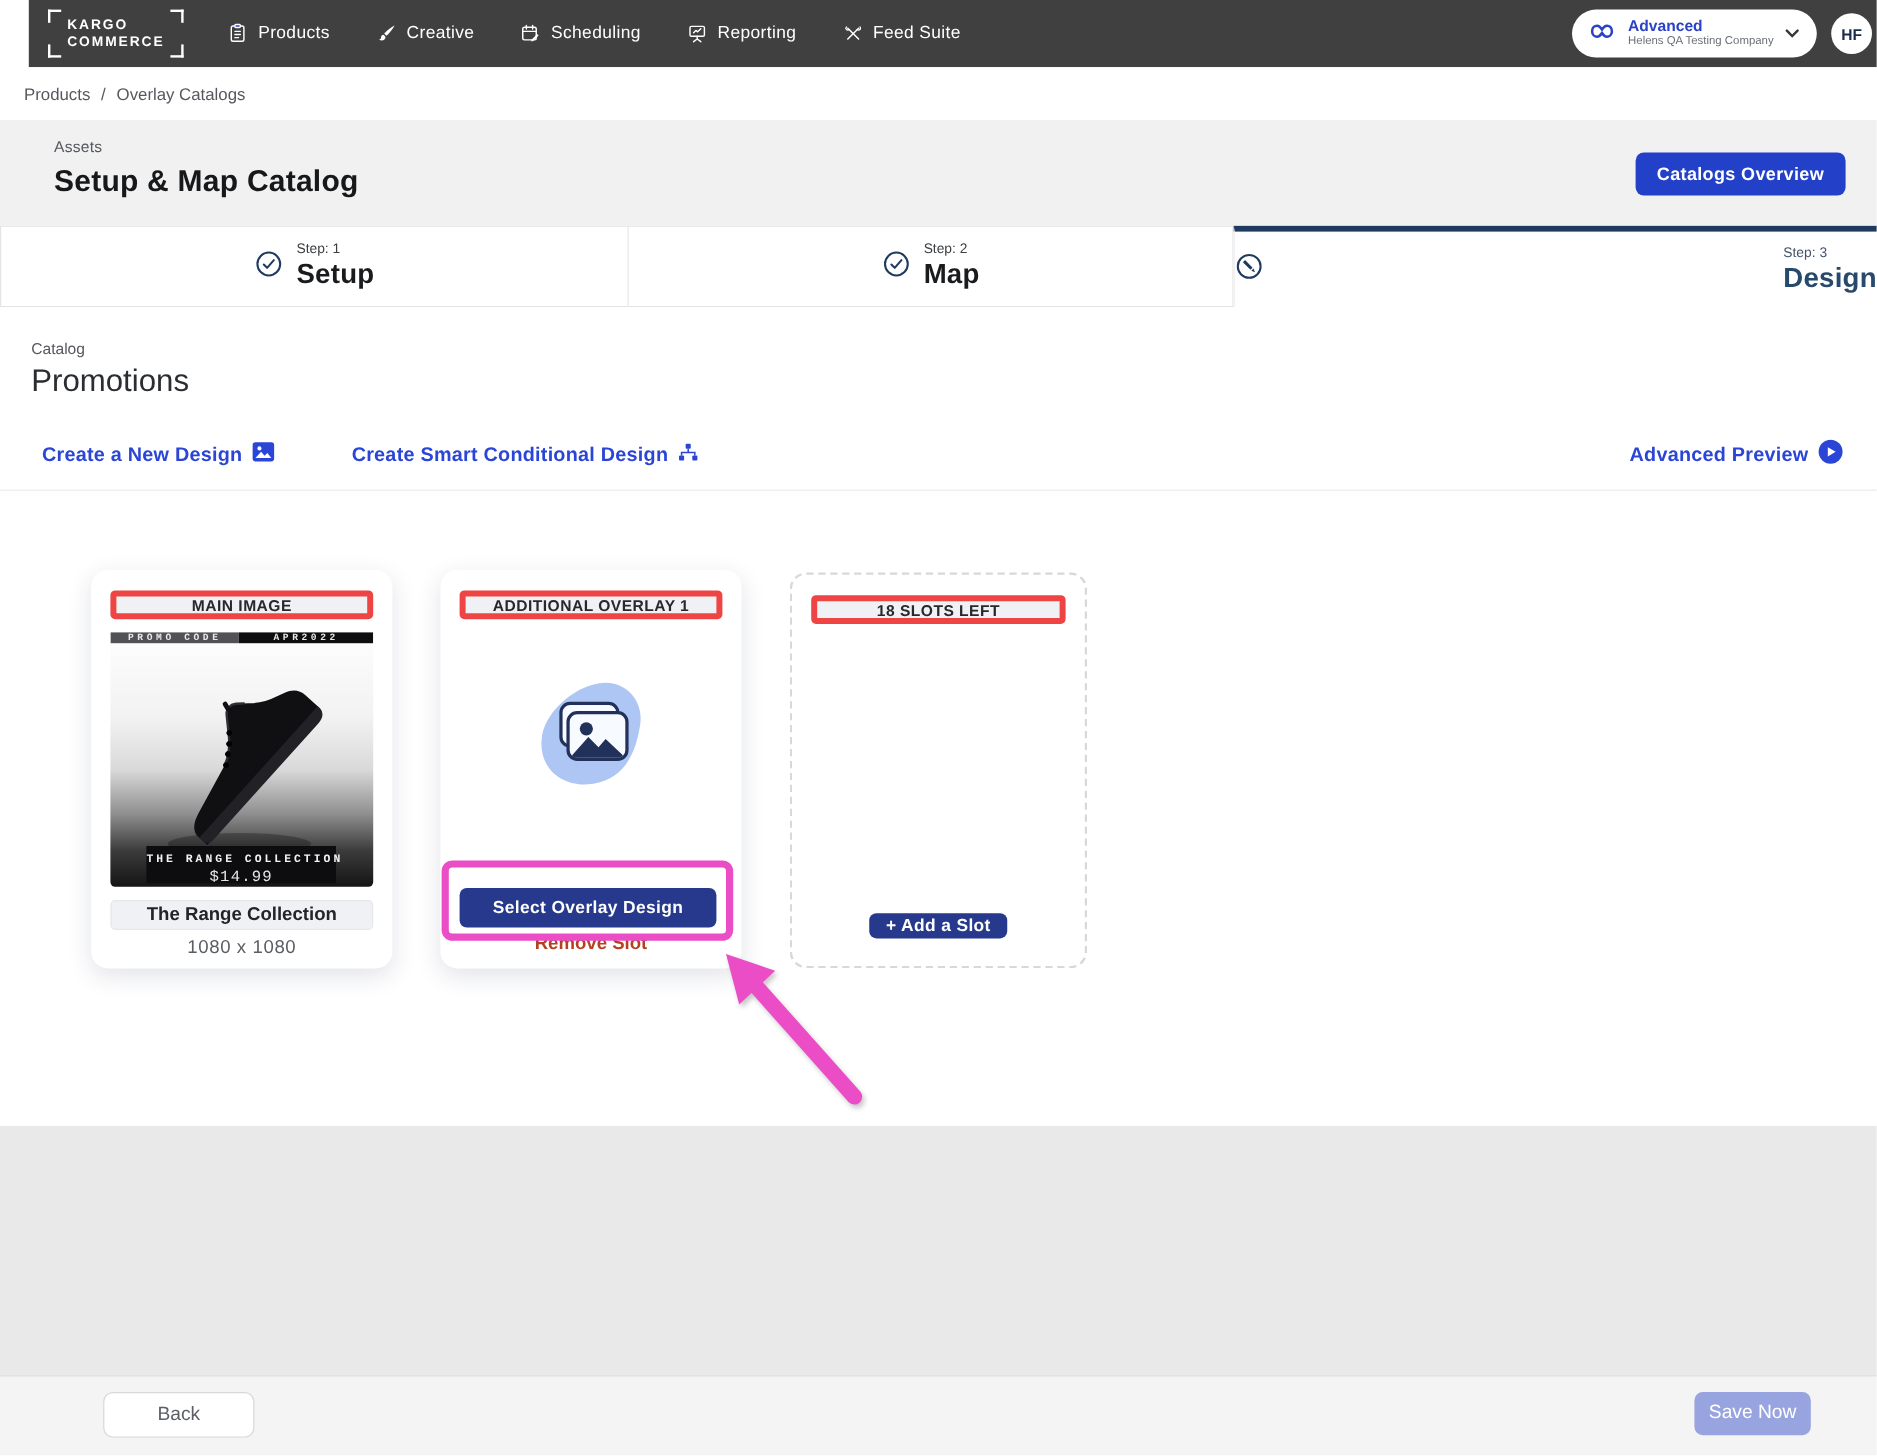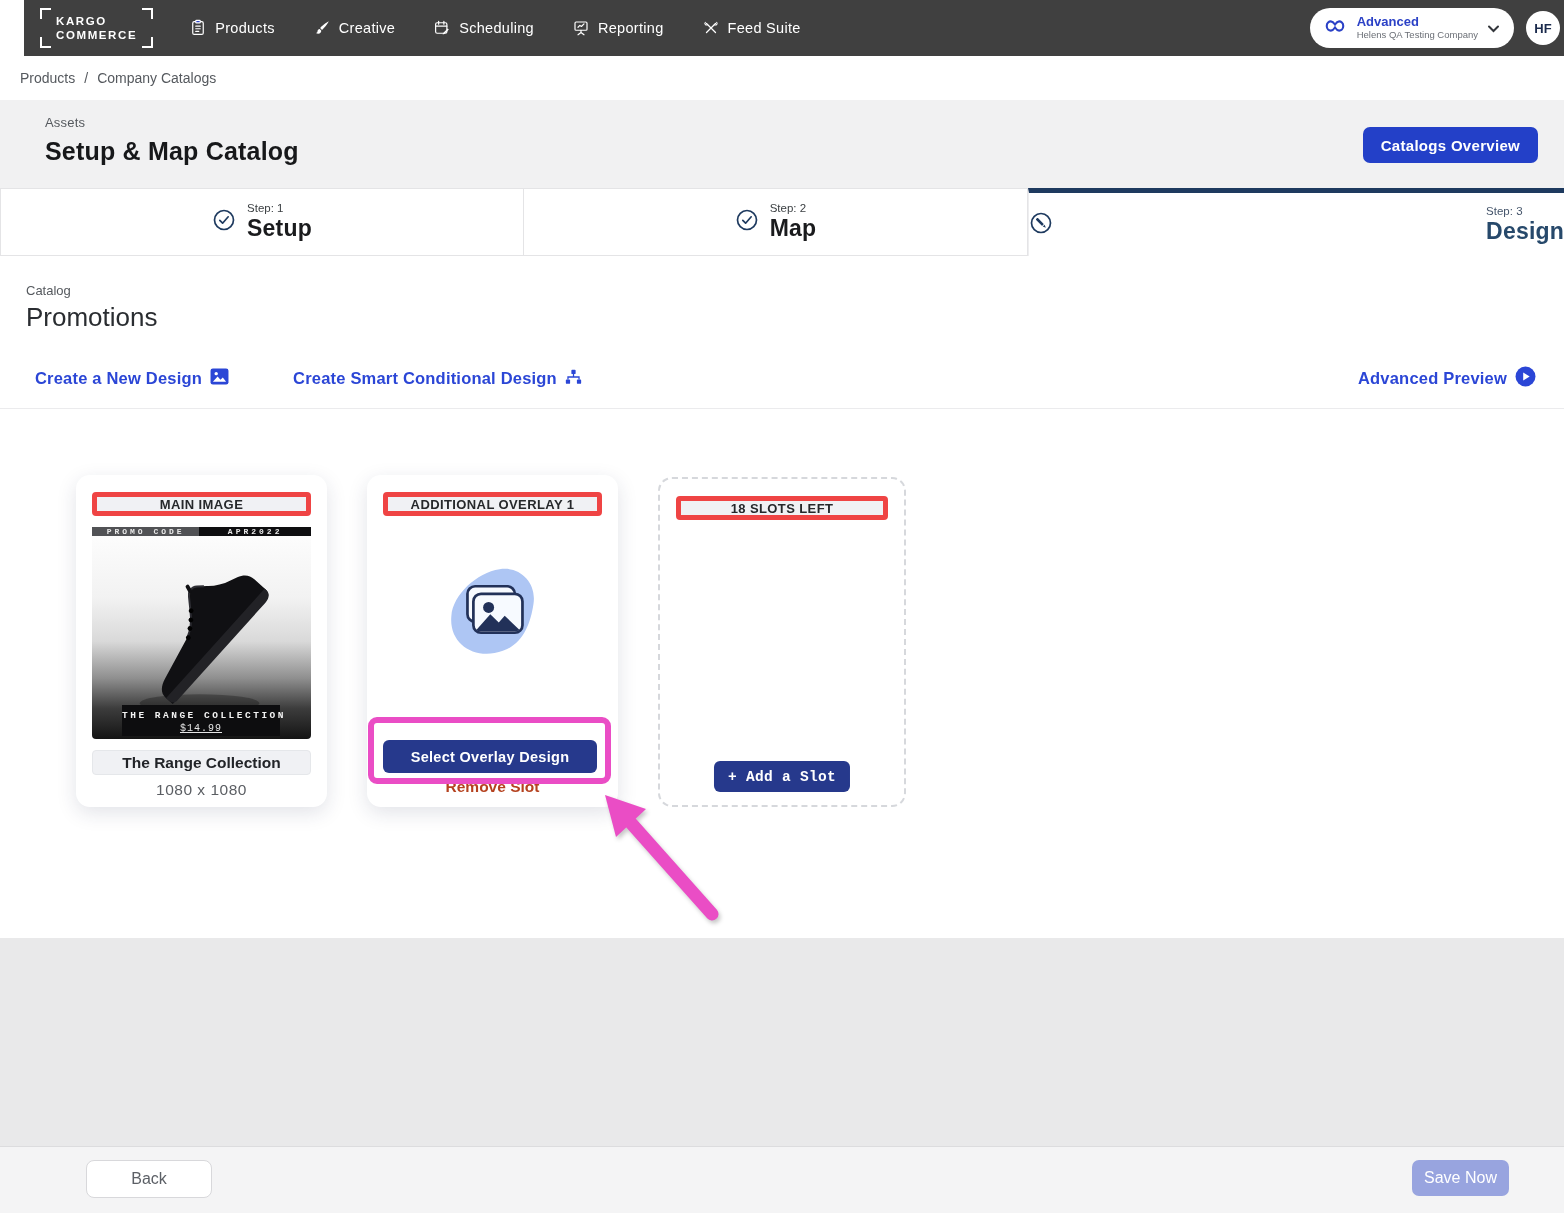--- a/index.html
+++ b/index.html
@@ -64,29 +64,29 @@
 
   .product-img { position:absolute; left:16px; top:47px; width:219px; height:217px; border-radius:4px; overflow:hidden;
      background:linear-gradient(180deg,#ffffff 0%,#f2f2f2 35%,#d9d9d9 55%,#8f8f8f 72%,#3c3c3c 86%,#141414 100%); }
   .promo-bar { position:absolute; left:0; right:0; top:0; height:19px; display:flex; z-index:2;align-items:center; }
   .promo-left { flex:0 0 49%; background:#515255; display:flex; align-items:center; justify-content:center; }
   .promo-right { flex:1; background:#0E0E10; display:flex; align-items:center; justify-content:center; }
   .promo-bar span { font-family:"Liberation Mono", monospace; font-size:8px; font-weight:700; letter-spacing:3px; color:#E9E9E9; white-space:nowrap; }
   .shoe { position:absolute; inset:0; z-index:1; }
   .img-overlay { position:absolute; left:30px; width:158px; top:183px; height:31px; background:#0D0D0F; z-index:2; text-align:center; padding-top:5px; }
   .ov-title { font-family:"Liberation Mono", monospace; font-size:9.5px; letter-spacing:2.5px; color:#F2F2F2; font-weight:700; white-space:nowrap; }
-  .ov-price { font-family:"Liberation Mono", monospace; font-size:10px; letter-spacing:1px; color:#E6E6E6; margin-top:2px;text-decoration:underline; }
+  .ov-price { font-family:"Liberation Mono", monospace; font-size:13px; letter-spacing:1px; color:#E6E6E6; margin-top:2px; }
   .name-chip { position:absolute; left:16px; right:16px; top:275px; height:25px; background:#F0F1F4; border:1px solid #E5E7EA; border-radius:4px; display:flex; align-items:center; justify-content:center; font-size:15.5px; font-weight:800; color:#222428; }
   .dims { position:absolute; left:0; right:0; top:306px; text-align:center; font-size:15.5px; color:#5b5e63; letter-spacing:0.5px; }
 
   .blob-wrap { position:absolute; left:70px; top:88px; width:110px; height:104px; }
   .overlay-btn { position:absolute; left:16px; top:265px; width:214px; height:33px; background:#26398C; color:#fff; border:none; border-radius:6px; font-family:inherit; font-size:14.5px; font-weight:700; letter-spacing:0.3px; cursor:pointer; }
   .remove-link { position:absolute; left:0; right:0; top:303px; text-align:center; color:#B5421F; font-size:15.5px; font-weight:700; cursor:pointer; }
 
-  .add-slot-btn { position:absolute; left:50%; transform:translateX(-50%); top:282px; height:31px; padding:0 14px; background:#26398C; color:#fff; border:none; border-radius:6px; font-family:Liberation Mono, monospace; font-size:14.5px; font-weight:800; letter-spacing:0.3px; cursor:pointer; white-space:nowrap; }
+  .add-slot-btn { position:absolute; left:50%; transform:translateX(-50%); top:282px; height:21px; padding:0 14px; background:#26398C; color:#fff; border:none; border-radius:6px; font-family:Liberation Sans, sans-serif; font-size:14.5px; font-weight:800; letter-spacing:0.3px; cursor:pointer; white-space:nowrap; }
 
   .highlight-box { position:absolute; left:368px; top:461px; width:243px; height:67px; border:6px solid #EA4DC5; border-radius:9px; z-index:15; pointer-events:none; }
   .anno-arrow { position:absolute; left:595px; top:530px; width:140px; height:150px; z-index:20; pointer-events:none; filter:drop-shadow(2px 3px 2px rgba(0,0,0,0.22)); }
 
   
   .lower { height:208px; background:#E9E9EA; }
   .footer-bar { height:67px; background:#F4F4F5; border-top:1px solid #DCDCDE; position:relative; }
   .back-btn { position:absolute; left:86px; top:13px; width:126px; height:38px; background:#fff; border:1px solid #D8D8DB; border-radius:8px; font-family:inherit; font-size:16px; color:#5c6066; cursor:pointer; }
   .save-btn { position:absolute; right:55px; top:13px; width:97px; height:36px; background:#98A4DF; border:none; border-radius:7px; font-family:inherit; font-size:16px; color:#fff; cursor:default; }
 </style>
@@ -171,21 +171,21 @@
           </svg>
       </span>
     </div>
     <div class="avatar">HF</div>
   </div>
 </header>
 
 <div class="breadcrumb">
   <span class="crumb">Products</span>
   <span>/</span>
-  <span>Company Catalogs</span>
+  <span>Overlay Catalogs</span>
 </div>
 
 <div class="page-header">
   <div class="eyebrow">Assets</div>
   <h1 class="page-title">Setup &amp; Map Catalog</h1>
   <button class="overview-btn">Catalogs Overview</button>
 </div>
 
 <div class="steps">
   <div class="step-tab t1">

